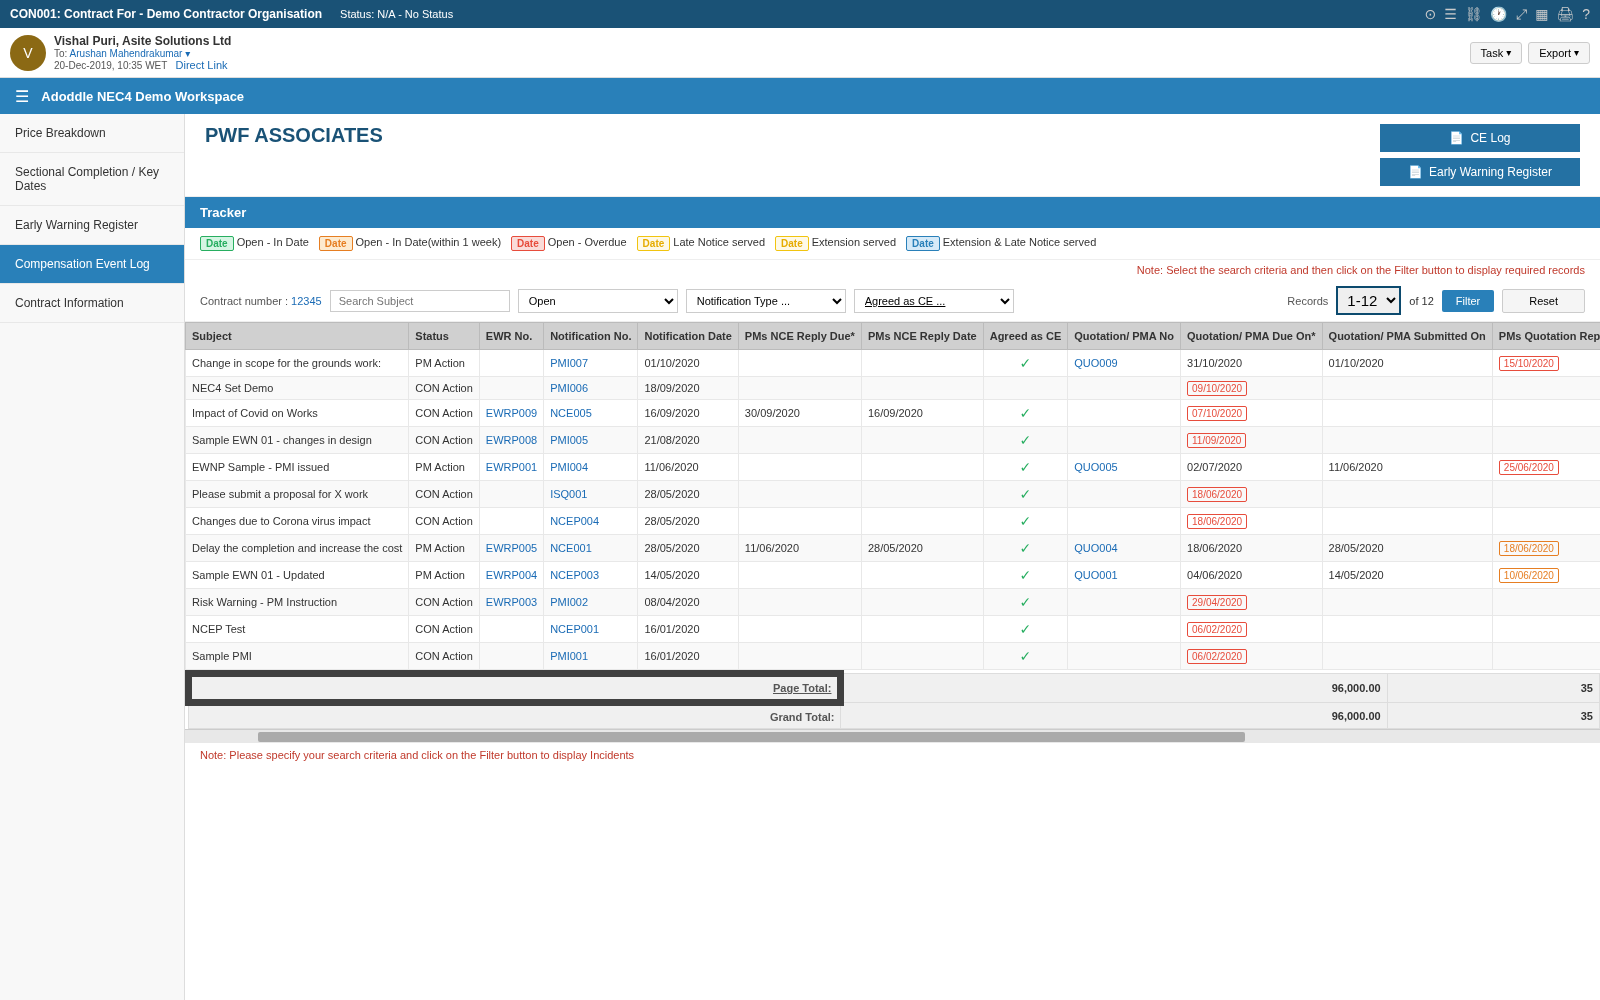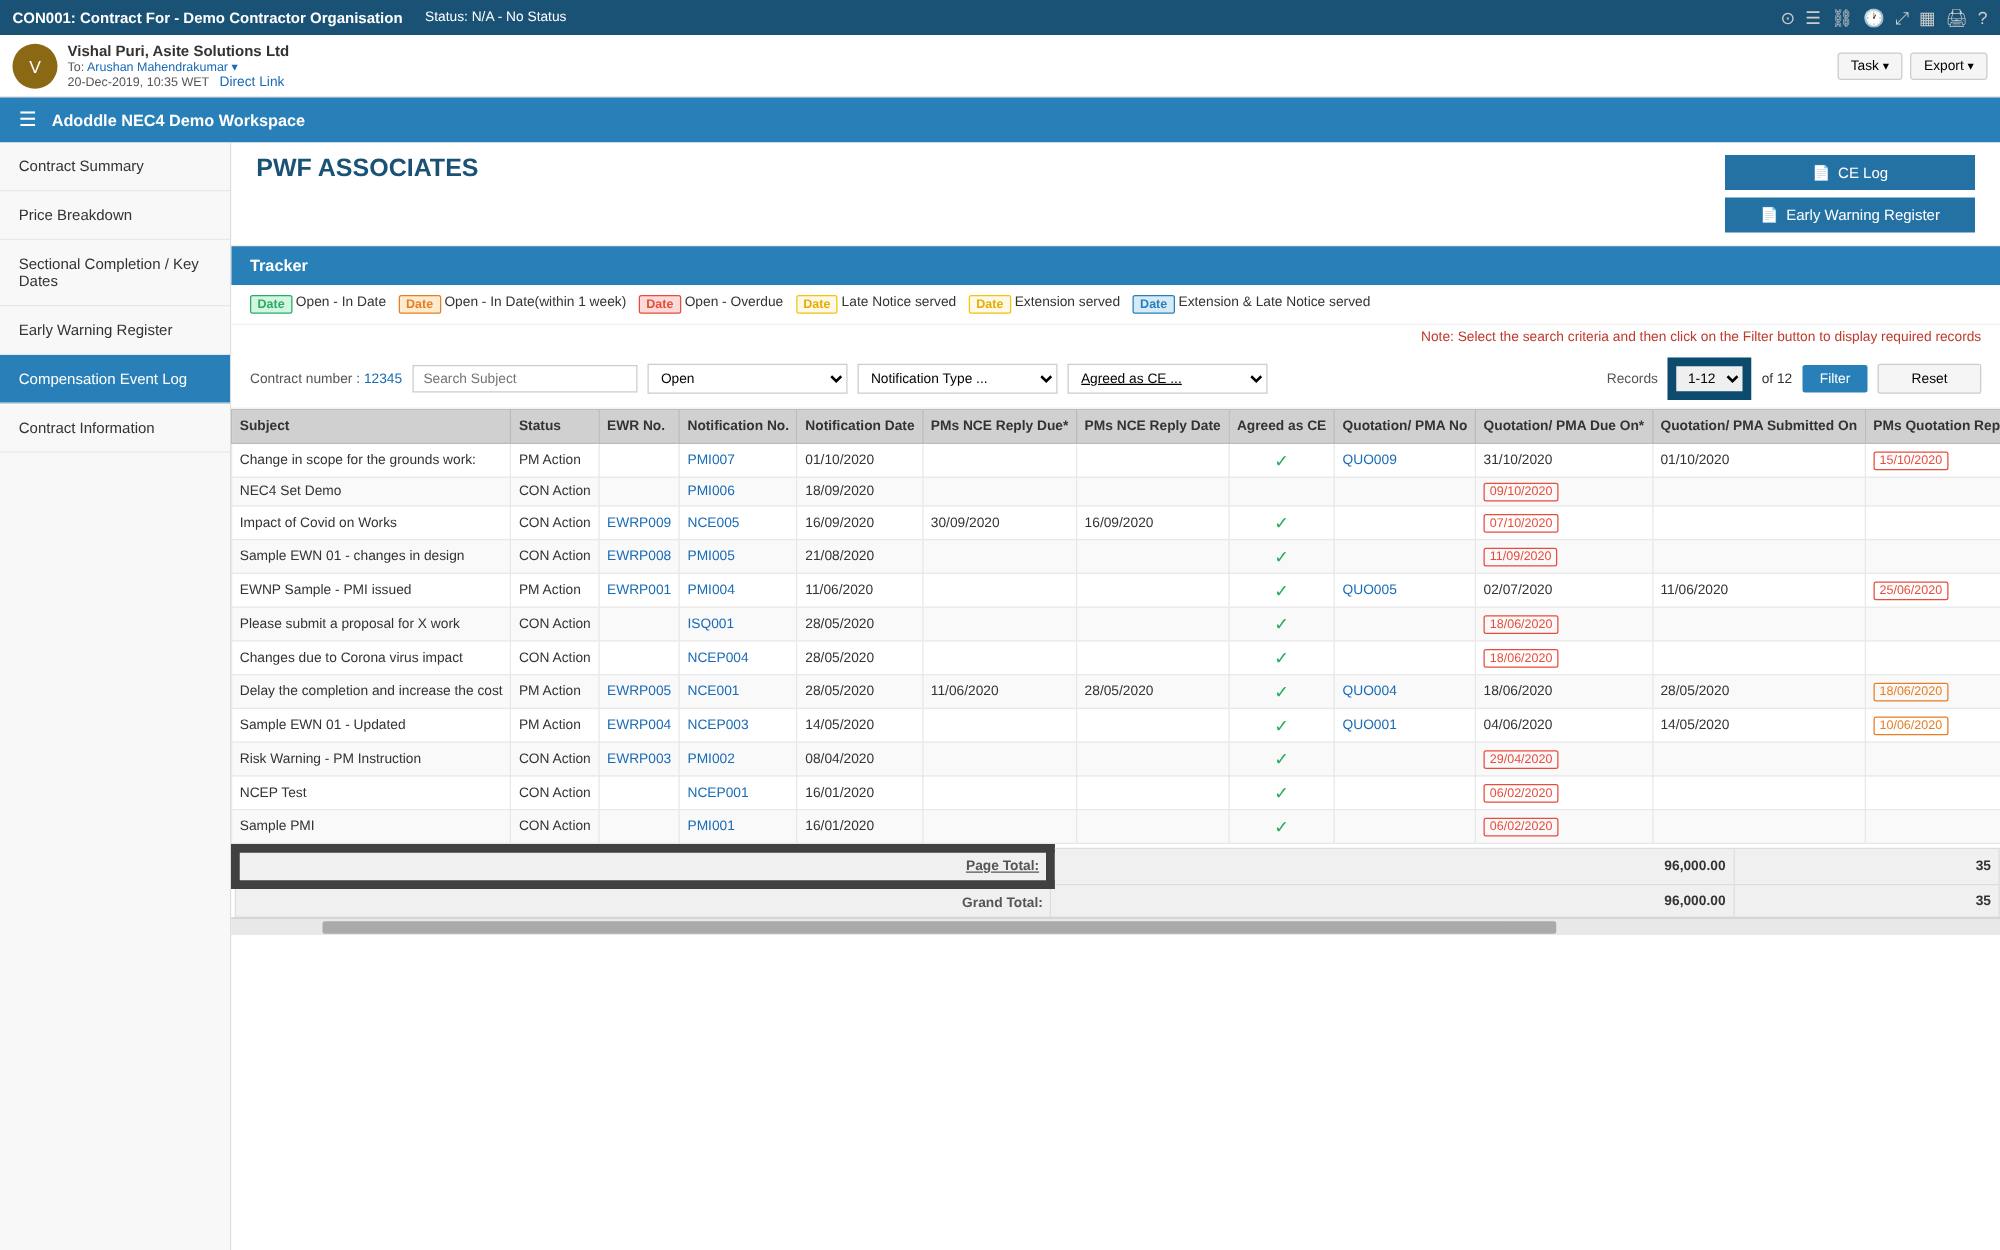--- a/index.html
+++ b/index.html
@@ -62,21 +62,21 @@
     
     .note-line { padding: 4px 15px; font-size: 11px; color: #c0392b; text-align: right; background: #fff; }
 
     
     .search-bar { padding: 6px 15px; display: flex; align-items: center; gap: 8px; background: #fff; border-bottom: 1px solid #eee; }
     .search-input { border: 1px solid #ccc; padding: 4px 8px; font-size: 11px; width: 180px; }
     .search-select { border: 1px solid #ccc; padding: 4px 6px; font-size: 11px; background: white; }
     .search-select-wide { width: 160px; }
     .search-select-agreed { width: 160px; text-decoration: underline; }
     .records-label { font-size: 11px; color: #555; margin-left: auto; }
-    .records-select { border: 7px solid #0c4a6e; padding: 3px 5px; font-size: 11px; }
+    .records-select { border: 2px solid #0c4a6e; padding: 3px 5px; font-size: 15px; }
     .btn-filter { background: #2980b9; color: white; border: none; padding: 5px 14px; cursor: pointer; font-size: 11px; border-radius: 2px; }
     .btn-reset { background: #f5f5f5; border: 1px solid #ccc; padding: 5px 26px; font-size: 11px; cursor: pointer; border-radius: 2px; }
     .contract-no { font-size: 11px; color: #555; }
     .contract-link { color: #1a6bb5; text-decoration: none; }
 
     
     .table-container { overflow-x: auto; }
     table { width: 100%; border-collapse: collapse; font-size: 11px; }
     thead tr { background: #d0d0d0; }
     thead th { padding: 6px 6px; text-align: left; border: 1px solid #bbb; font-size: 11px; font-weight: bold; white-space: nowrap; vertical-align: bottom; line-height: 1.3; }
@@ -149,23 +149,20 @@
 </div>
 
 <div class="nav-bar">
   <span class="nav-hamburger">☰</span>
   <span class="nav-title">Adoddle NEC4 Demo Workspace</span>
 </div>
 
 <div class="main-layout">
 
   <div class="sidebar">
-    <div class="sidebar-item">
-      <span>Contract Summary</span>
-    </div>
     <div class="sidebar-item">
       <span>Price Breakdown</span>
     </div>
     <div class="sidebar-item">
       <span>Sectional Completion / Key Dates</span>
     </div>
     <div class="sidebar-item">
       <span>Early Warning Register</span>
     </div>
     <div class="sidebar-item active">
@@ -465,15 +462,16 @@
           <td style="text-align:right;border:1px solid #ddd;padding:5px 6px;font-weight:bold;">35</td>
         </tr>
       </tbody>
         </table>
     </div>
 
     <div class="scroll-bar">
       <div class="scroll-thumb"></div>
     </div>
 
+    <div class="bottom-note">Note: Please specify your search criteria and click on the Filter button to display Incidents</div>
 
   </div>
 </div>
 
 </body></html>

